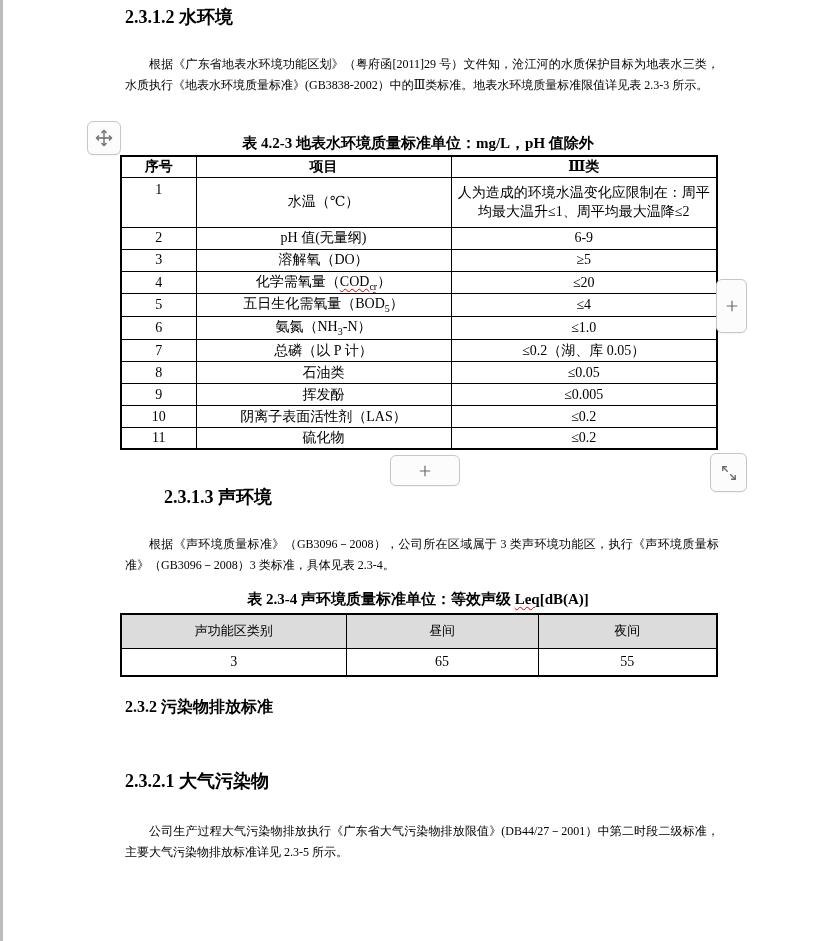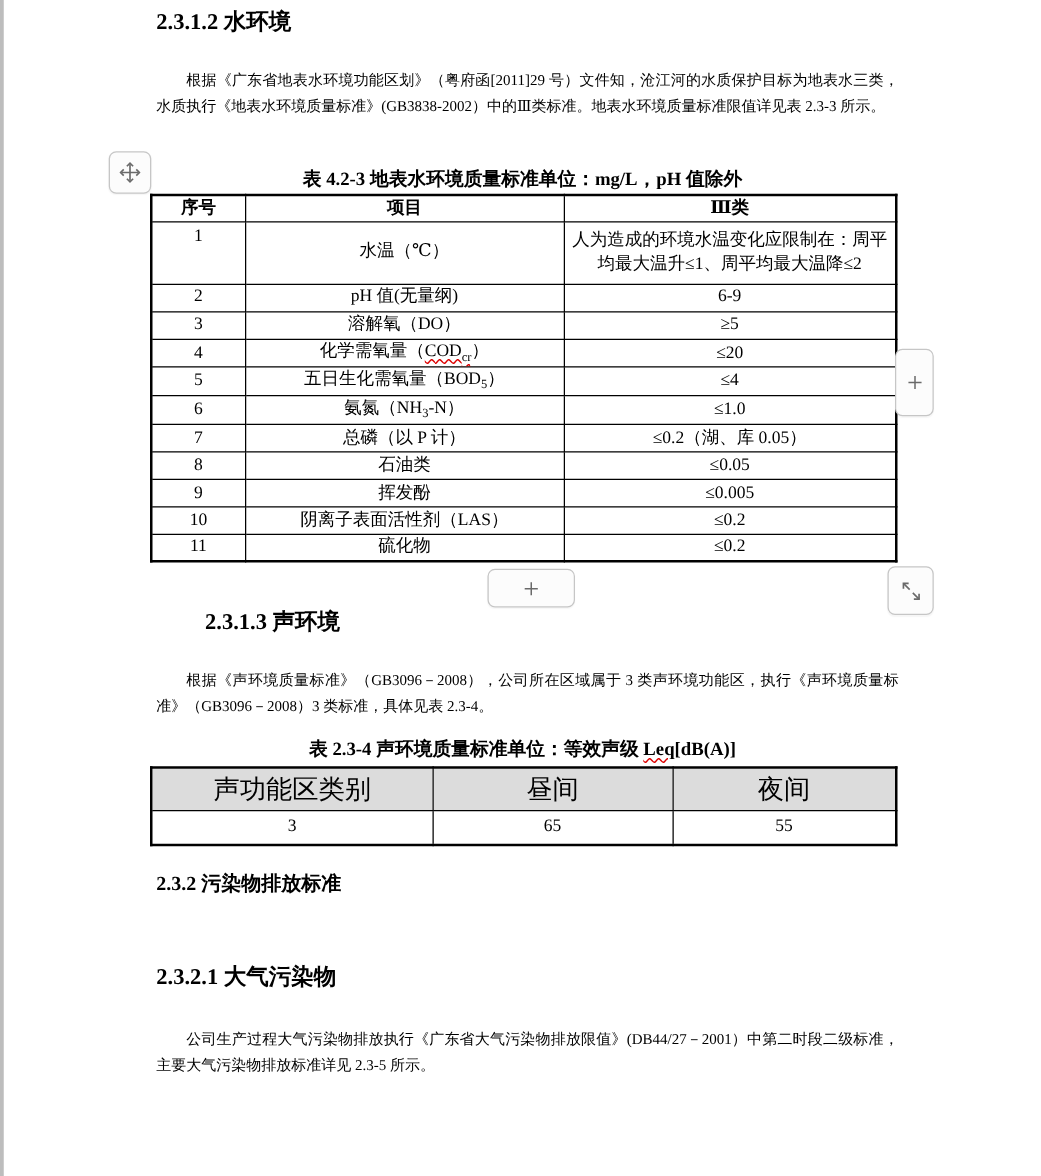--- a/index.html
+++ b/index.html
@@ -55,21 +55,21 @@
   .t1 col:nth-child(3) { width: 266px; }
   .t1 th { height: 21px; font-weight: bold; }
   .t1 td { height: 22px; }
   .t1 tbody tr:first-child td { height: 50px; }
   .t1 tbody tr:first-child td:first-child { vertical-align: top; padding-top: 2px; }
 
   .t2 { top: 613px; }
   .t2 col:nth-child(1) { width: 225px; }
   .t2 col:nth-child(2) { width: 192px; }
   .t2 col:nth-child(3) { width: 179px; }
-  .t2 th { height: 34px; font-weight: normal; background: #dcdcdc; font-size: 21px; }
+  .t2 th { height: 34px; font-weight: normal; background: #dcdcdc; font-size: 13px; }
   .t2 td { height: 28px; }
 
   .wavy {
     text-decoration: underline;
     text-decoration-style: wavy;
     text-decoration-color: #dd0000;
     text-decoration-thickness: 1px;
     text-underline-offset: 2px;
   }
   sub { font-size: 10px; }

